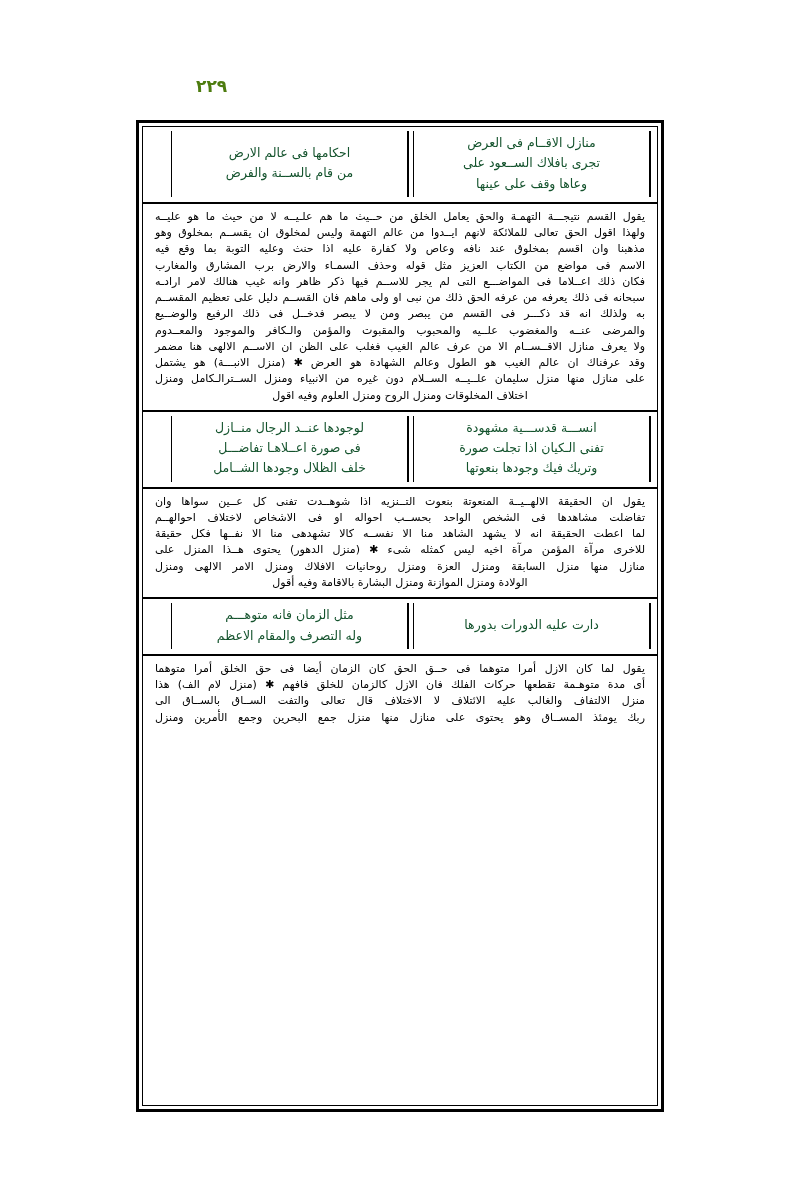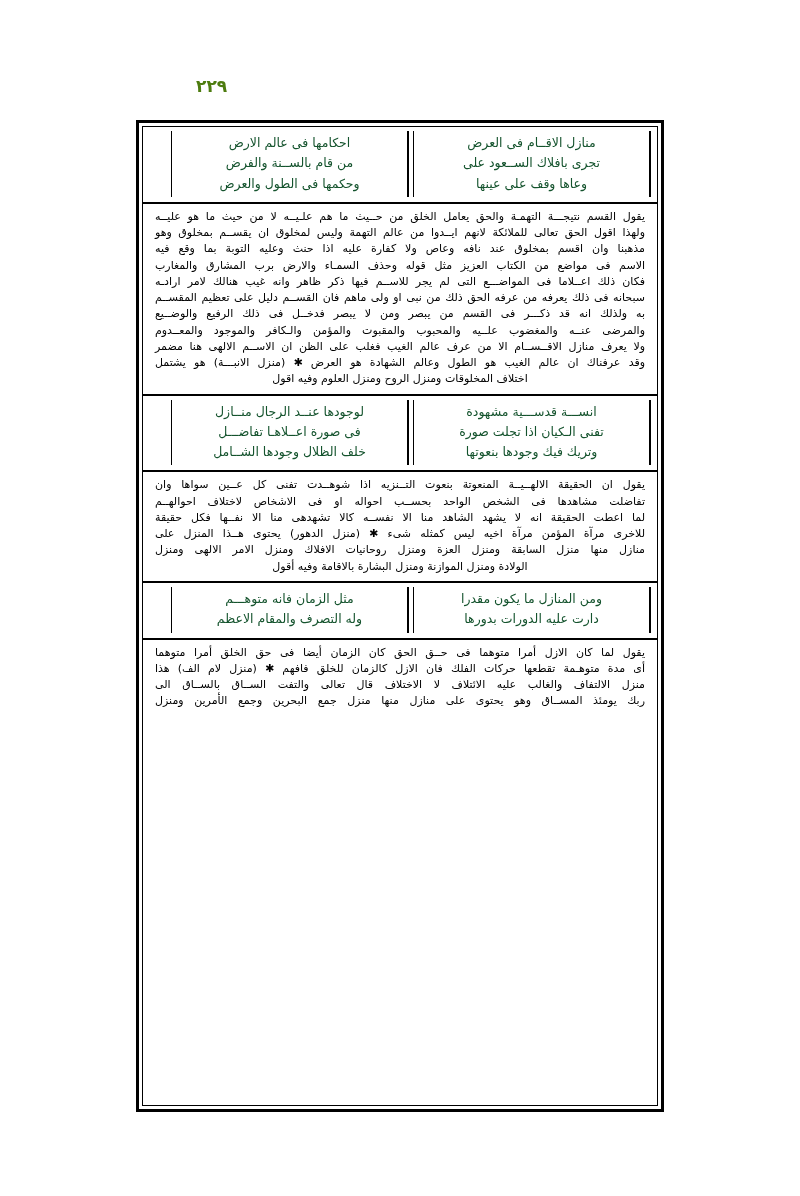--- a/index.html
+++ b/index.html
@@ -130,36 +130,36 @@
 
     <div class="block verse-table">
       <div class="verse-col">
         <div class="verse-line">منازل الاقــام فى العرض</div>
         <div class="verse-line">تجرى بافلاك الســعود على</div>
         <div class="verse-line">وعاها  وقف  على  عينها</div>
       </div>
       <div class="verse-col second">
         <div class="verse-line">احكامها   فى عالم الارض</div>
         <div class="verse-line">من قام بالســنة والفرض</div>
-        <div class="verse-line">وحكمها فى الطول والعرض</div>
       </div>
       <div class="verse-gutter"></div>
     </div>
 
     <div class="block prose">
       <div class="prose-line">يقول القسم نتيجـــة التهمـة والحق يعامل الخلق من حــيث ما هم علـيــه لا من حيث ما هو عليــه</div>
       <div class="prose-line">ولهذا اقول الحق تعالى للملائكة لانهم ايــدوا من عالم التهمة وليس لمخلوق ان يقســم بمخلوق وهو</div>
       <div class="prose-line">مذهبنا وان اقسم بمخلوق عند نافه وعاص ولا كفارة عليه اذا حنث وعليه التوبة بما وقع فيه</div>
       <div class="prose-line">الاسم فى مواضع من الكتاب العزيز مثل قوله وحذف السمـاء والارض برب المشارق والمغارب</div>
       <div class="prose-line">فكان ذلك اعــلاما فى المواضـــع التى لم يجر للاســم فيها ذكر ظاهر وانه غيب هنالك لامر ارادـه</div>
       <div class="prose-line">سبحانه فى ذلك يعرفه من عرفه الحق ذلك من نبى او ولى ماهم فان القســم دليل على تعظيم المقســم</div>
       <div class="prose-line">به ولذلك انه قد ذكـــر فى القسم من يبصر ومن لا يبصر فدخــل فى ذلك الرفيع والوضــيع</div>
       <div class="prose-line">والمرضى عنــه والمغضوب علــيه والمحبوب والمقبوت والمؤمن والـكافر والموجود والمعــدوم</div>
       <div class="prose-line">ولا يعرف منازل الاقــســام الا من عرف عالم الغيب فغلب على الظن ان الاســم الالهى هنا مضمر</div>
       <div class="prose-line">وقد عرفناك ان عالم الغيب هو الطول وعالم الشهادة هو العرض  ✱ (منزل الانبـــة) هو يشتمل</div>
+      <div class="prose-line">على منازل منها منزل سليمان علــيــه الســلام دون غيره من الانبياء ومنزل الســترالـكامل ومنزل</div>
       <div class="prose-line last">اختلاف المخلوقات ومنزل الروح ومنزل العلوم وفيه اقول</div>
     </div>
 
     <div class="block verse-table">
       <div class="verse-col">
         <div class="verse-line">انســـة قدســـية مشهودة</div>
         <div class="verse-line">تفنى الـكيان اذا تجلت صورة</div>
         <div class="verse-line">وتريك فيك وجودها بنعوتها</div>
       </div>
       <div class="verse-col second">
@@ -174,21 +174,20 @@
       <div class="prose-line">يقول ان الحقيقة الالهــيــة المنعوتة بنعوت التــنزيه اذا شوهــدت تفنى كل عــين سواها وان</div>
       <div class="prose-line">تفاضلت مشاهدها فى الشخص الواحد بحســب احواله او فى الاشخاص لاختلاف احوالهــم</div>
       <div class="prose-line">لما اعطت الحقيقة انه لا يشهد الشاهد منا الا نفســه كالا تشهدهى منا الا نفــها فكل حقيقة</div>
       <div class="prose-line">للاخرى مرآة  المؤمن مرآة اخيه ليس كمثله شىء ✱ (منزل الدهور) يحتوى هــذا المنزل على</div>
       <div class="prose-line">منازل منها منزل السابقة ومنزل العزة ومنزل روحانيات الافلاك ومنزل الامر الالهى ومنزل</div>
       <div class="prose-line last">الولادة ومنزل الموازنة ومنزل البشارة بالاقامة وفيه أقول</div>
     </div>
 
     <div class="block verse-table">
       <div class="verse-col">
-        <div class="verse-line">ومن المنازل ما يكون مقدرا</div>
         <div class="verse-line">دارت عليه الدورات بدورها</div>
       </div>
       <div class="verse-col second">
         <div class="verse-line">مثل الزمان فانه متوهـــم</div>
         <div class="verse-line">وله التصرف والمقام الاعظم</div>
       </div>
       <div class="verse-gutter"></div>
     </div>
 
     <div class="block prose">

